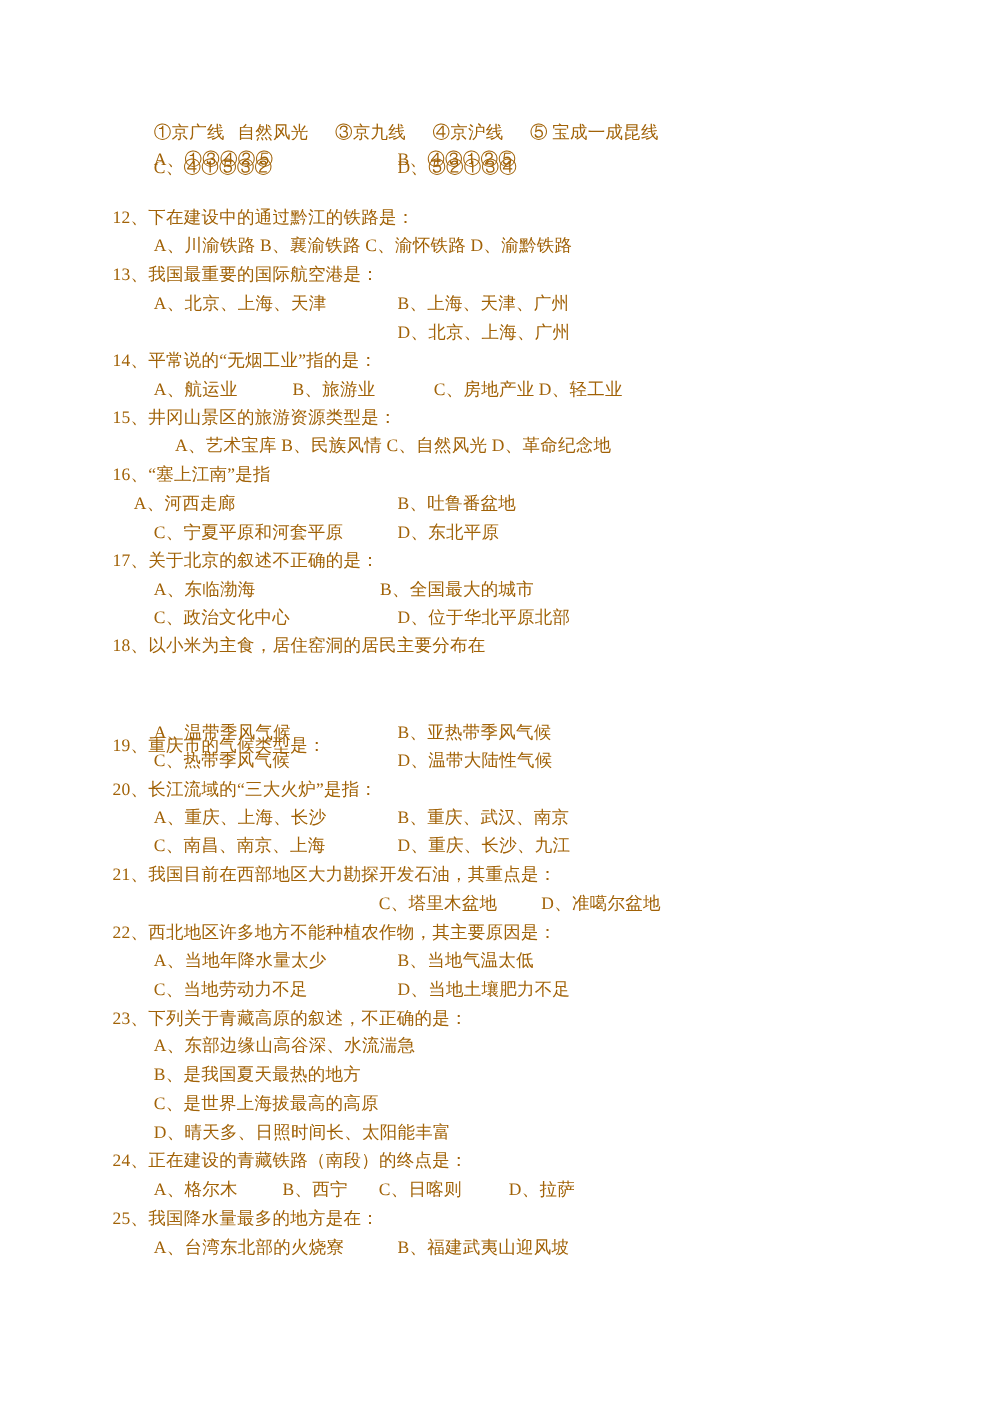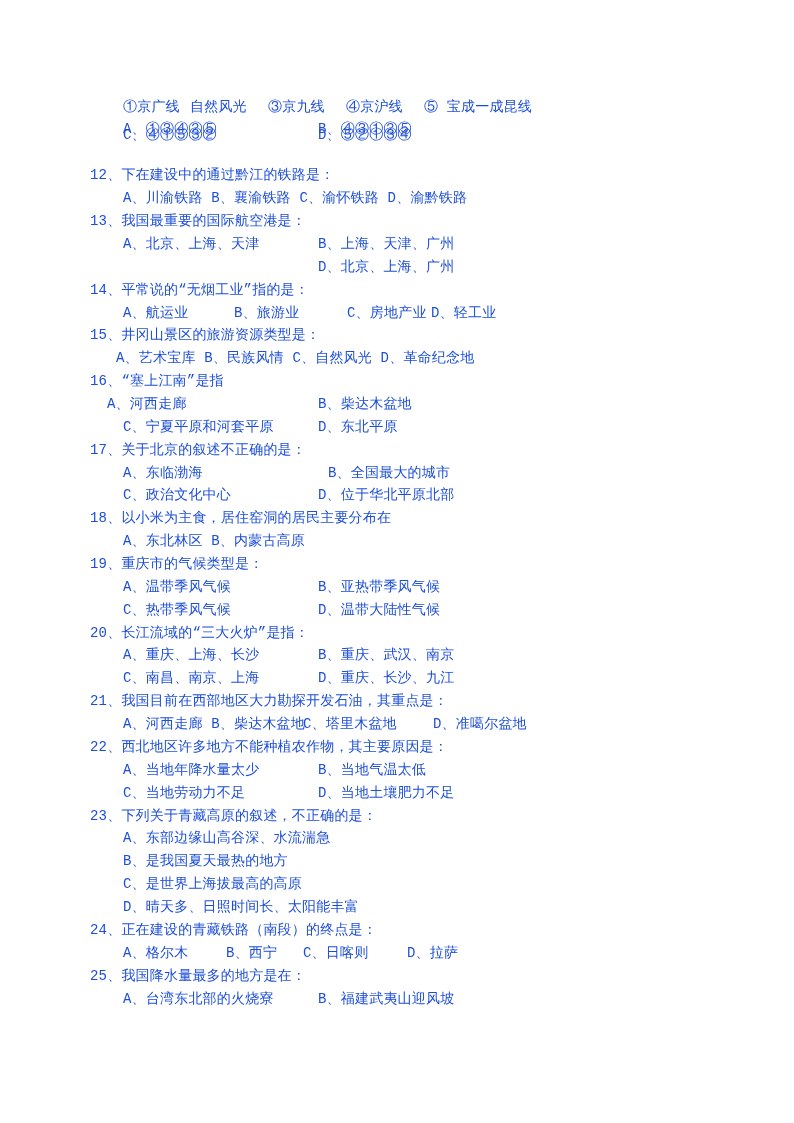--- a/index.html
+++ b/index.html
@@ -27,21 +27,21 @@
     position: absolute;
     top: 0;
     line-height: 22.87px;
     white-space: pre;
     letter-spacing: 0.2px;
   }
 </style>
 </head>
 <body>
 
-<div class="page" style="color: #1d4ed8; background: rgb(255, 255, 255); font-family: Liberation Mono, monospace;">
+<div class="page" style="color: #a16207; background: rgb(255, 255, 255);">
   <div id="doc-lines">
       <div class="doc-line" style="top: 95.6px;">
         <span class="seg" style="left: 123px;">①京广线</span>
         <span class="seg" style="left: 190px;">自然风光</span>
         <span class="seg" style="left: 268px;">③京九线</span>
         <span class="seg" style="left: 346px;">④京沪线</span>
         <span class="seg" style="left: 424px;">⑤ 宝成一成昆线</span>
       </div>
       <div class="doc-line" style="top: 118.47px;">
         <span class="seg" style="left: 123px;">A、①③④②⑤</span>
@@ -73,52 +73,51 @@
       <div class="doc-line" style="top: 302px; padding-left: 40px;">
         <span class="seg" style="left: 123px;">A、航运业</span>
         <span class="seg" style="left: 234px;">B、旅游业</span>
         <span class="seg" style="left: 347px;">C、房地产业</span>
         <span class="seg" style="left: 431px;">D、轻工业</span>
       </div>
       <div class="doc-line" style="top: 324.3px;">
         <span class="seg" style="left: 90px;">15、井冈山景区的旅游资源类型是：</span>
       </div>
       <div class="doc-line" style="top: 347.17px;">
-        <span class="seg" style="left: 116px;">A、艺术宝库 B、民族风情 C、自然风光 D、革命纪念地</span>
+        <span class="seg" style="left: 140px;">A、艺术宝库 B、民族风情 C、自然风光 D、革命纪念地</span>
       </div>
       <div class="doc-line" style="top: 370.04px;">
         <span class="seg" style="left: 90px;">16、“塞上江南”是指</span>
       </div>
       <div class="doc-line" style="top: 392.91px;">
         <span class="seg" style="left: 107px;">A、河西走廊</span>
-        <span class="seg" style="left: 318px;">B、柴达木盆地</span>
+        <span class="seg" style="left: 318px;">B、吐鲁番盆地</span>
       </div>
       <div class="doc-line" style="top: 415.78px;">
         <span class="seg" style="left: 123px;">C、宁夏平原和河套平原</span>
         <span class="seg" style="left: 318px;">D、东北平原</span>
       </div>
       <div class="doc-line" style="top: 438.65px;">
         <span class="seg" style="left: 90px;">17、关于北京的叙述不正确的是：</span>
       </div>
       <div class="doc-line" style="top: 461.52px;">
         <span class="seg" style="left: 123px;">A、东临渤海</span>
-        <span class="seg" style="left: 328px; text-align: center;">B、全国最大的城市</span>
+        <span class="seg" style="left: 304px; text-align: center;">B、全国最大的城市</span>
       </div>
       <div class="doc-line" style="top: 484.39px;">
         <span class="seg" style="left: 123px;">C、政治文化中心</span>
         <span class="seg" style="left: 318px;">D、位于华北平原北部</span>
       </div>
       <div class="doc-line" style="top: 507.26px;">
         <span class="seg" style="left: 90px;">18、以小米为主食，居住窑洞的居民主要分布在</span>
       </div>
       <div class="doc-line" style="top: 530.13px;">
-        <span class="seg" style="left: 123px;">A、东北林区 B、内蒙古高原</span>
       </div>
       <div class="doc-line" style="top: 553px;">
-        <span class="seg" style="left: 90px;">19、重庆市的气候类型是：</span>
+        <span class="seg" style="left: 90px; margin-top: 34px;">19、重庆市的气候类型是：</span>
       </div>
       <div class="doc-line" style="top: 575.87px;">
         <span class="seg" style="left: 123px;">A、温带季风气候</span>
         <span class="seg" style="left: 318px;">B、亚热带季风气候</span>
       </div>
       <div class="doc-line" style="top: 598.74px;">
         <span class="seg" style="left: 123px;">C、热带季风气候</span>
         <span class="seg" style="left: 318px;">D、温带大陆性气候</span>
       </div>
       <div class="doc-line" style="top: 621.61px;">
@@ -129,21 +128,20 @@
         <span class="seg" style="left: 318px;">B、重庆、武汉、南京</span>
       </div>
       <div class="doc-line" style="top: 667.35px;">
         <span class="seg" style="left: 123px;">C、南昌、南京、上海</span>
         <span class="seg" style="left: 318px;">D、重庆、长沙、九江</span>
       </div>
       <div class="doc-line" style="top: 690.22px;">
         <span class="seg" style="left: 90px;">21、我国目前在西部地区大力勘探开发石油，其重点是：</span>
       </div>
       <div class="doc-line" style="top: 713.09px;">
-        <span class="seg" style="left: 123px;">A、河西走廊 B、柴达木盆地</span>
         <span class="seg" style="left: 303px;">C、塔里木盆地</span>
         <span class="seg" style="left: 433px;">D、准噶尔盆地</span>
       </div>
       <div class="doc-line" style="top: 735.96px;">
         <span class="seg" style="left: 90px;">22、西北地区许多地方不能种植农作物，其主要原因是：</span>
       </div>
       <div class="doc-line" style="top: 758.83px;">
         <span class="seg" style="left: 123px;">A、当地年降水量太少</span>
         <span class="seg" style="left: 318px;">B、当地气温太低</span>
       </div>

